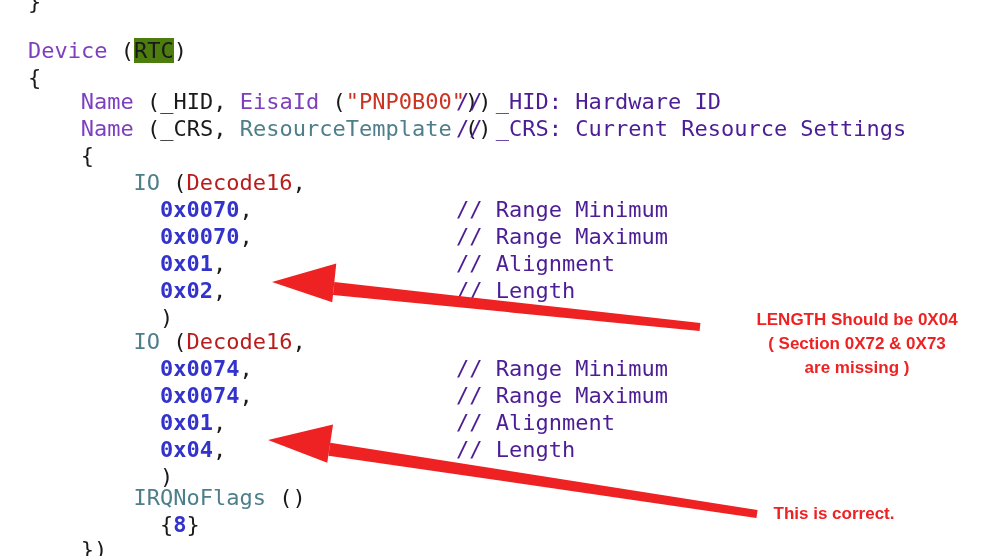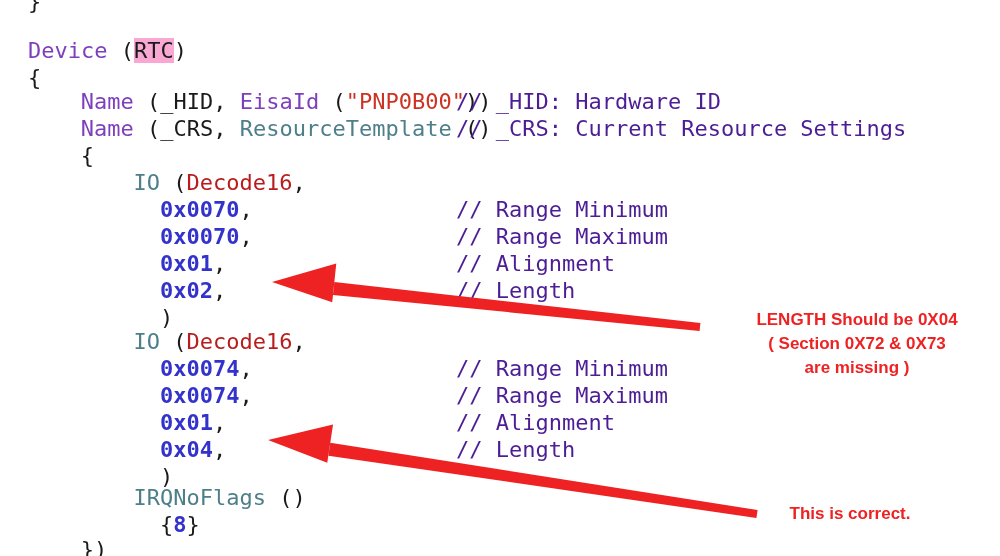--- a/index.html
+++ b/index.html
@@ -37,21 +37,21 @@
   .tok { white-space: pre; }
 
   
   .t-plain    { color: #1a1a1a; }
   .t-keyword  { color: #7d3fbe; }          
   .t-type     { color: #4d7f8a; margin-top: 16px; }          
   .t-macro    { color: #b91c1c; }          
   .t-number   { color: #3333cc; font-weight: bold; }          
   .t-string   { color: #cc3322; }          
   .t-sel {
-    background: #f9a8d4;
+    background: #4d7c0f;
     color: #1a1a1a;
   }
 
   
   .comment-col {
     position: absolute;
     left: 456px;
     color: #4c1d95;
     white-space: pre;
   }
@@ -94,16 +94,16 @@
         <g>
           <polygon points="700.4182553084387,323.021927288628 699.5817446915613,330.978072711372 332.98046215005377,294.9473254367786 334.3397919024794,282.01858912481947" fill="#ee2222"></polygon>
           <polygon points="272,282 336.27422270400814,263.6200028347238 332.22237440350875,302.15758222614045" fill="#ee2222"></polygon>
         </g>
         <g>
           <polygon points="757.5985027469354,510.0450291452514 756.4014972530646,517.9549708547486 328.3294812848332,455.7036202164647 330.27461521237313,442.84996493853174" fill="#ee2222"></polygon>
           <polygon points="268,440 333.04269041694926,424.5582247353195 327.24469505601286,462.87200489069653" fill="#ee2222"></polygon>
         </g>
       </svg>
   <div class="annot-text" style="left: 712px; top: 308px; width: 290px; color: rgb(238, 34, 34);"><div>LENGTH Should be 0X04</div><div>( Section 0X72 &amp; 0X73</div><div>are missing )</div></div>
-      <div class="annot-text" style="left: 728px; top: 502px; width: 244px; color: rgb(238, 34, 34);"><div>This is correct.</div></div>
+      <div class="annot-text" style="left: 712px; top: 502px; width: 244px; color: rgb(238, 34, 34);"><div>This is correct.</div></div>
     </div>
 
 </div>
 
 </body></html>

